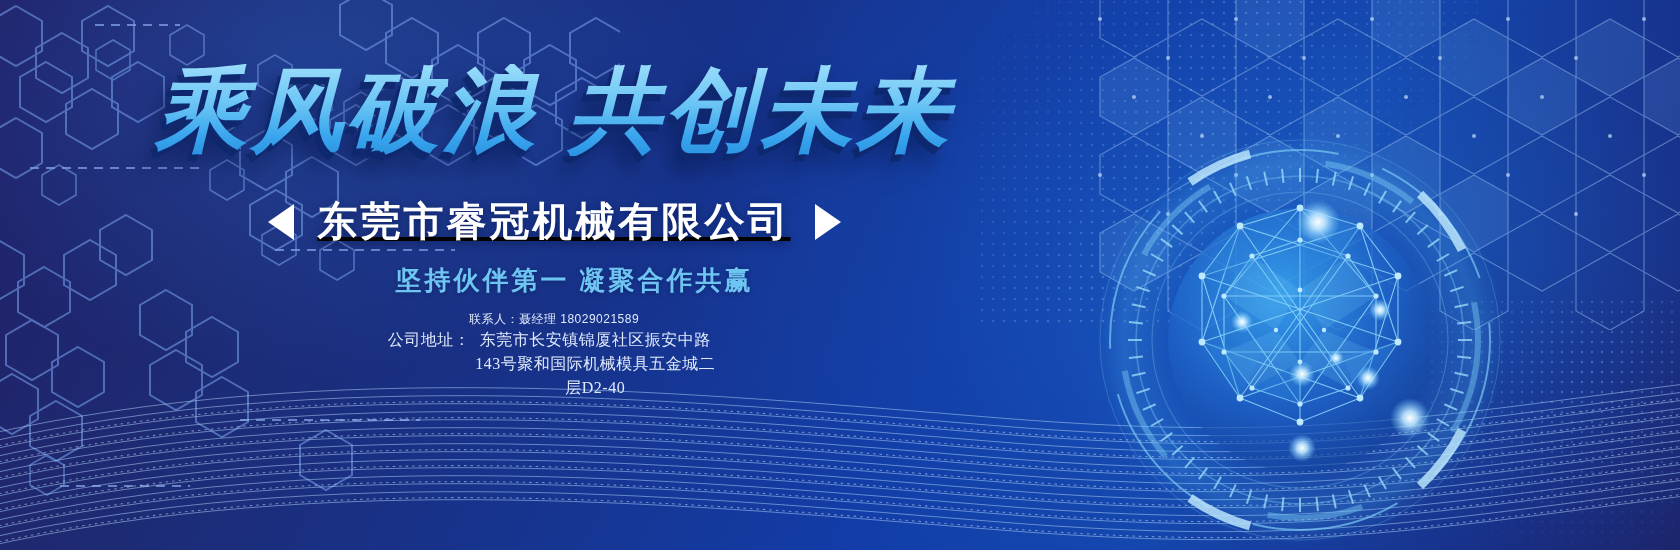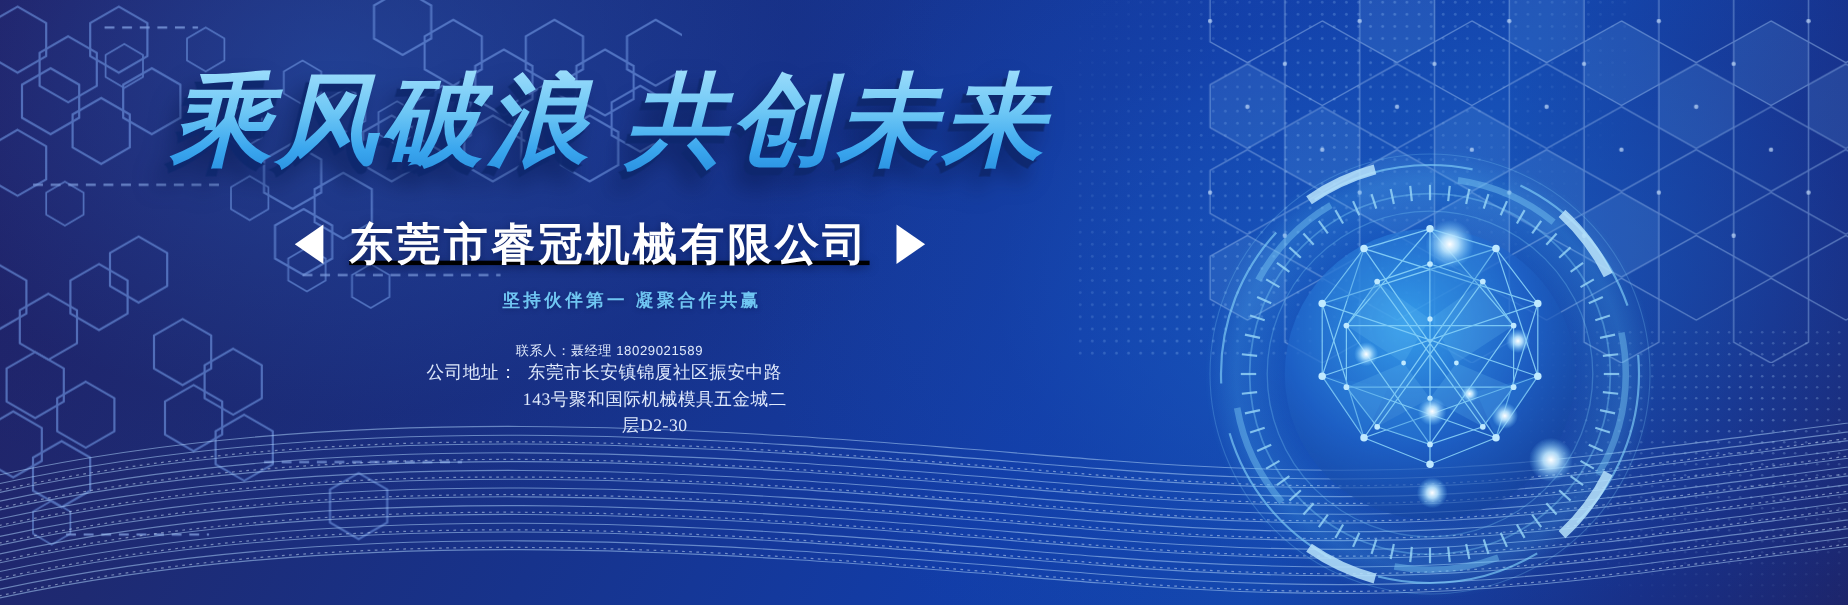--- a/index.html
+++ b/index.html
@@ -83,21 +83,21 @@
     color:#ffffff;
     letter-spacing:3px;
     white-space:nowrap;
     text-shadow:0 2px 8px rgba(6,20,70,.55);
   }
 
   .slogan{
     position:absolute;
     left:0;top:263px;width:1060px;
     text-align:center;
-    font-size:16px;
+    font-size:26px;
     font-weight:bold;
     letter-spacing:3px;
     color:#6fc5f2;
     white-space:nowrap;
     text-shadow:0 1px 5px rgba(6,20,70,.45);
     padding-left:41px;
   }
 
   .contact-block{
     position:absolute;
@@ -543,18 +543,18 @@
       <span class="company-name">东莞市睿冠机械有限公司</span>
       <span class="tri tri-right"></span>
     </div>
 
     <div class="slogan">坚持伙伴第一 凝聚合作共赢</div>
 
     <div class="contact-block">
       <span class="contact-line">联系人：聂经理 18029021589</span>
       <span class="addr-row">
         <span class="addr-label">公司地址：</span>
-        <span class="addr-value">东莞市长安镇锦厦社区振安中路143号聚和国际机械模具五金城二层D2-30</span>
+        <span class="addr-value">东莞市长安镇锦厦社区振安中路143号聚和国际机械模具五金城二层D2-40</span>
       </span>
     </div>
 
   </div>
 </div>
 
 </body></html>

